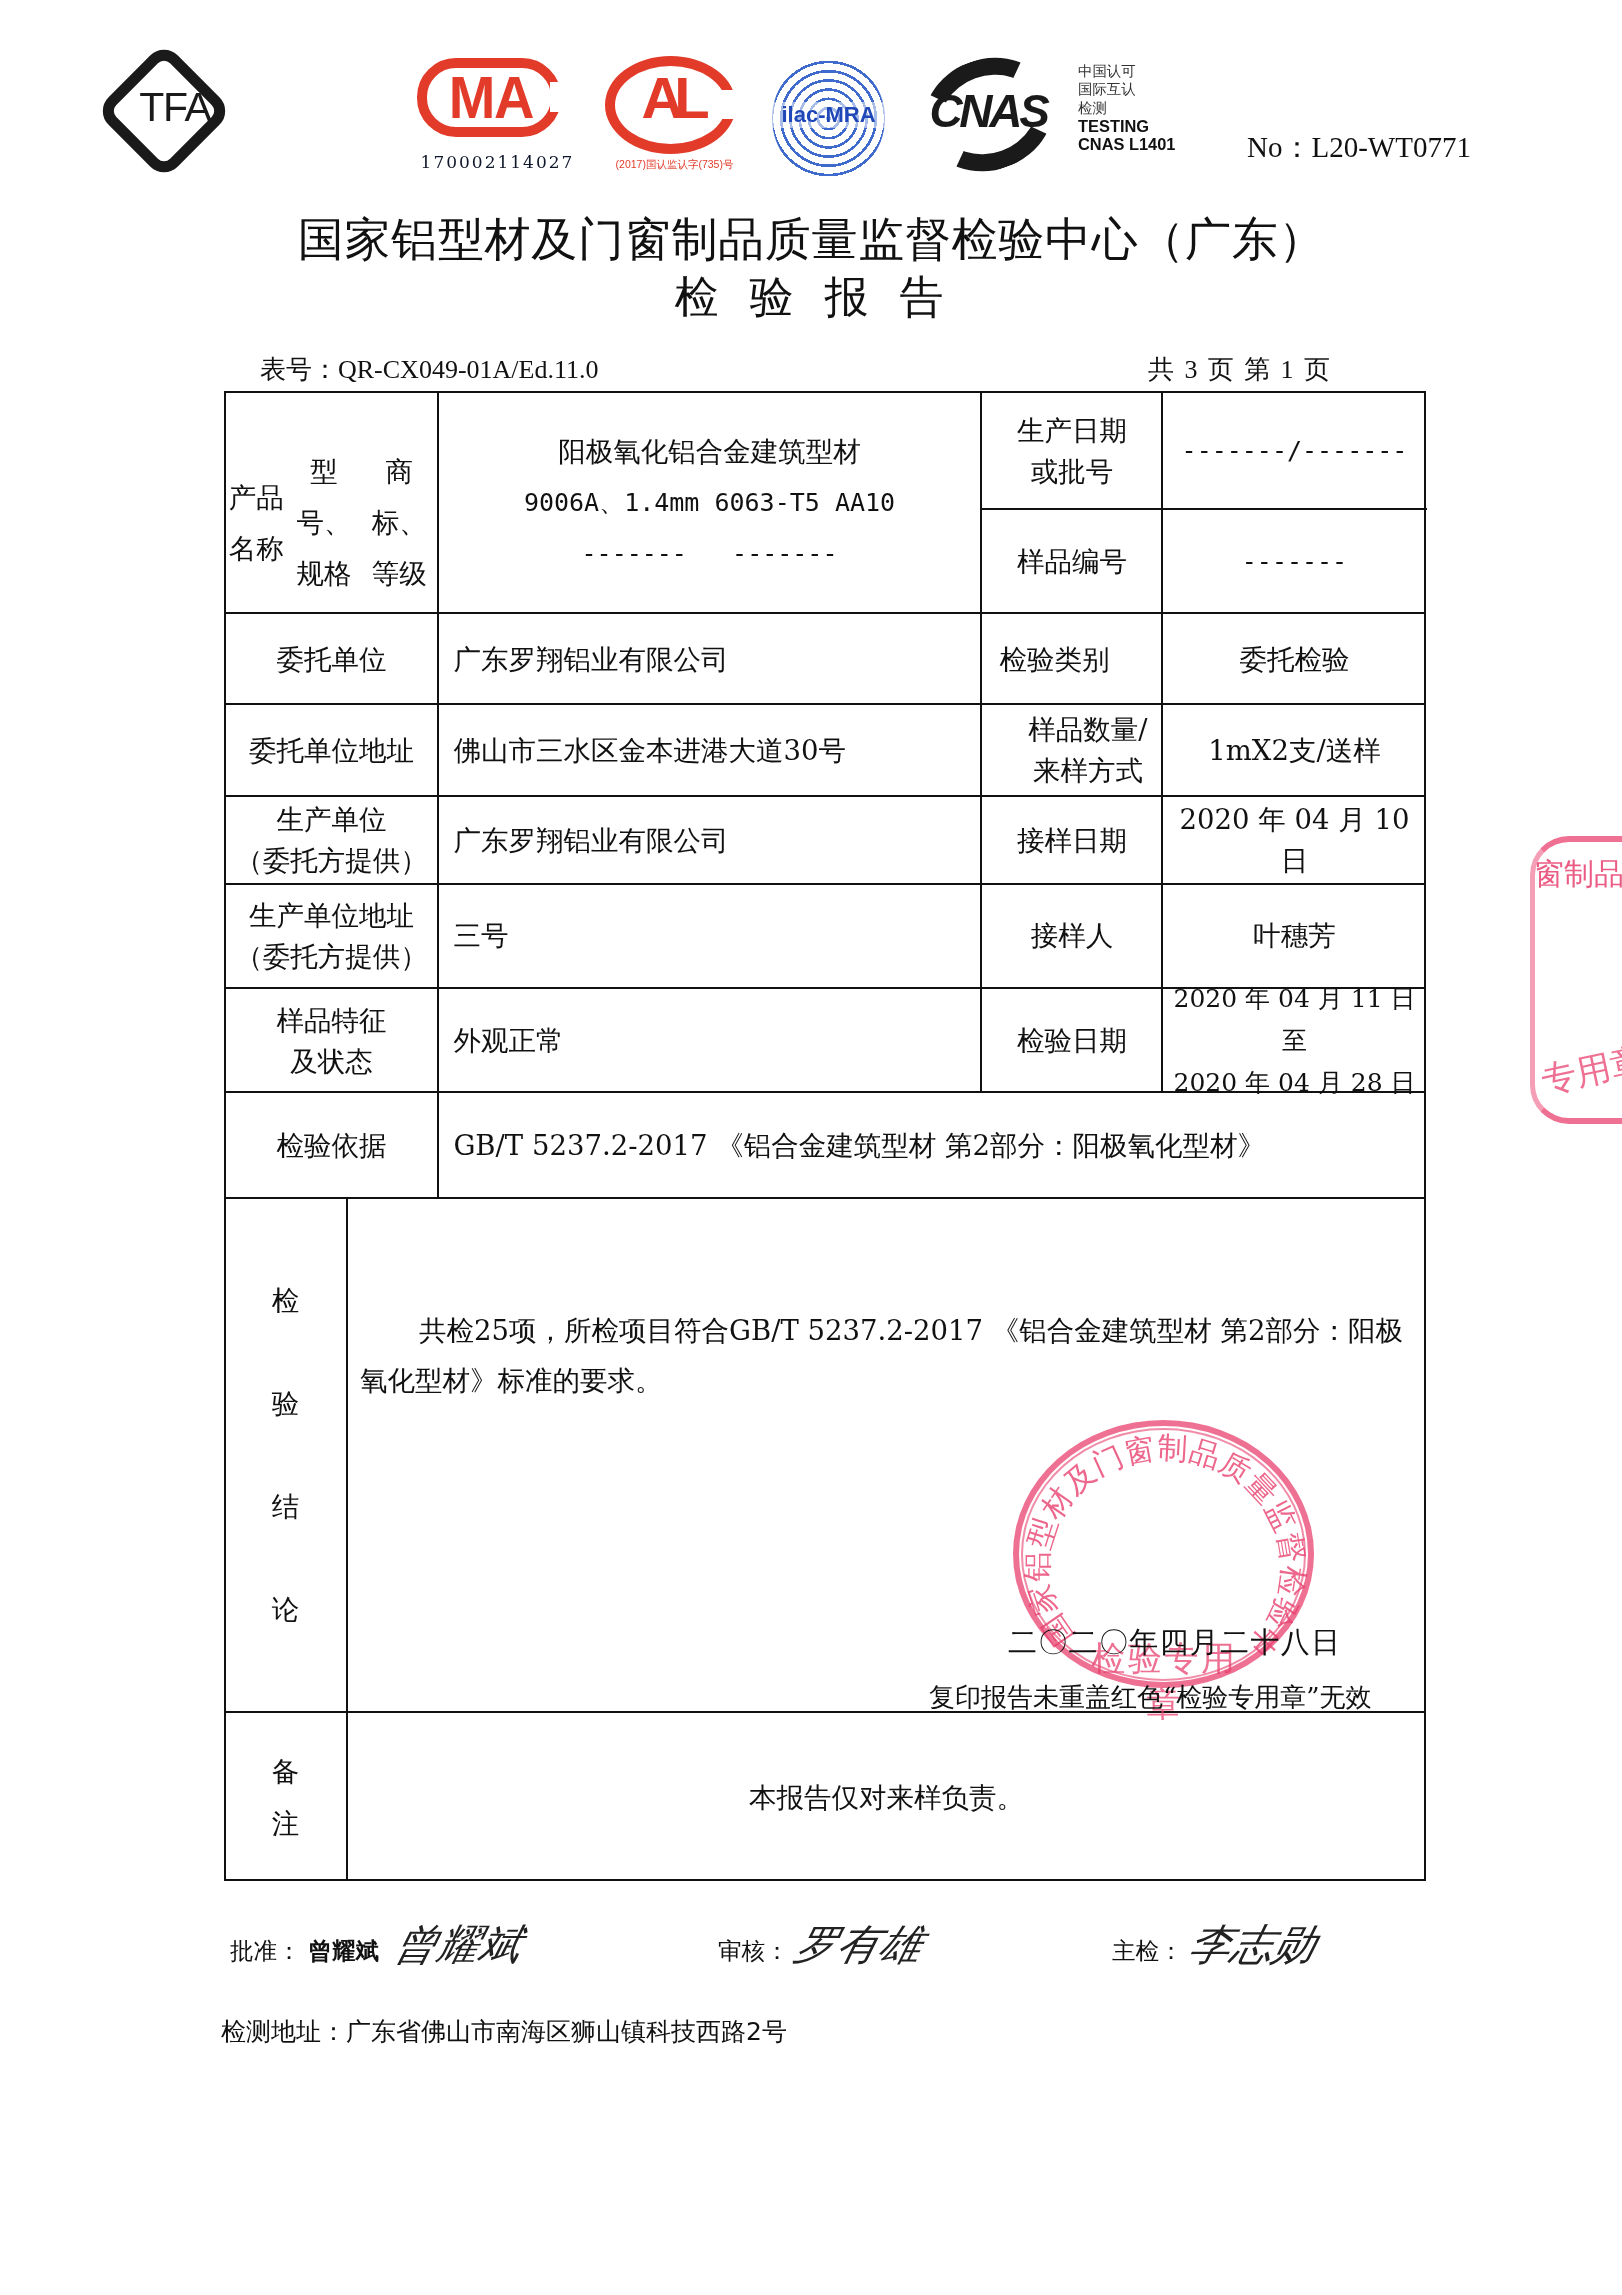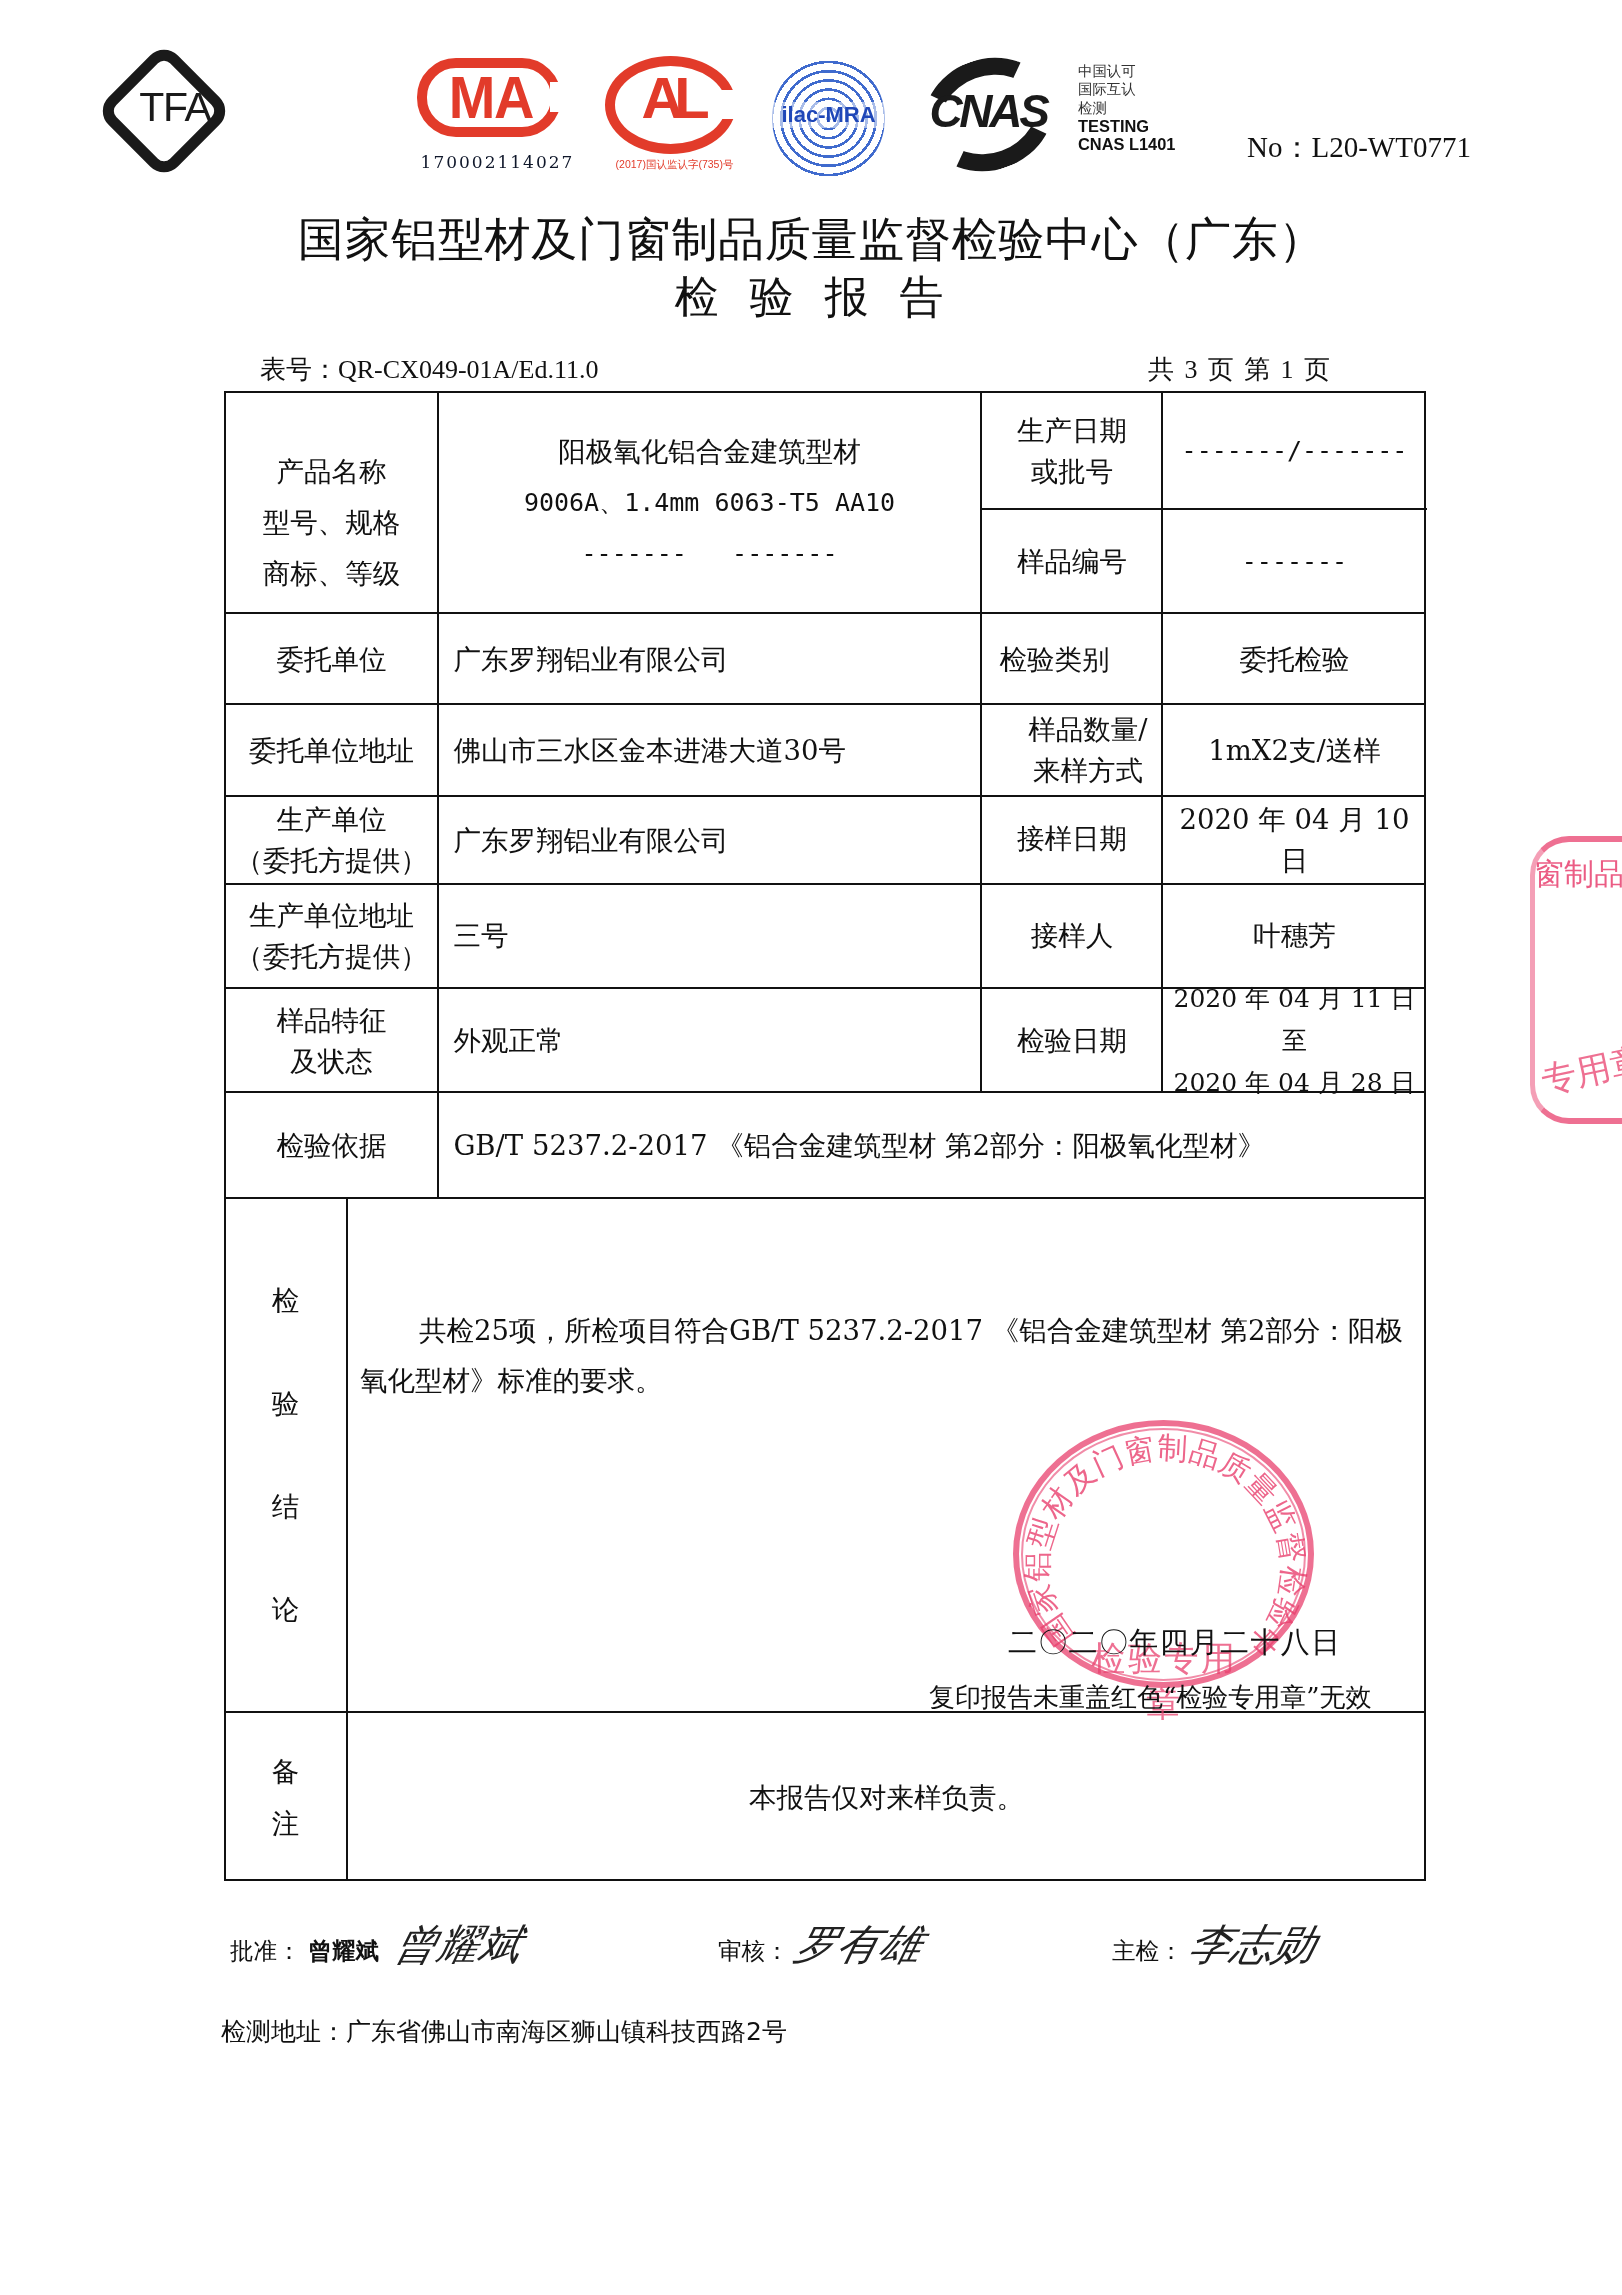--- a/index.html
+++ b/index.html
@@ -139,21 +139,21 @@
 <div class="hl" style="left:224px; top:987px; width:1202px;"></div>
 <div class="hl" style="left:224px; top:1091px; width:1202px;"></div>
 <div class="hl" style="left:224px; top:1197px; width:1202px;"></div>
 <div class="hl" style="left:224px; top:1711px; width:1202px;"></div>
 
 <div class="vl" style="left:437px; top:391px; height:806px;"></div>
 <div class="vl" style="left:980px; top:391px; height:702px;"></div>
 <div class="vl" style="left:1161px; top:391px; height:702px;"></div>
 <div class="vl" style="left:346px; top:1197px; height:684px;"></div>
 
-<div class="cell" style="left:226px; top:393px; width:211px; height:259px; flex-direction:column; line-height:51px;">
+<div class="cell" style="left:226px; top:393px; width:211px; height:259px; line-height:51px;">
   <span>产品名称</span>
   <span>型号、规格</span>
   <span>商标、等级</span>
 </div>
 <div class="cell" style="left:439px; top:393px; width:541px; height:219px; flex-direction:column; line-height:51px;">
   <span>阳极氧化铝合金建筑型材</span>
   <span class="mono">9006A、1.4mm 6063-T5 AA10</span>
   <span class="mono" style="white-space:pre;">-------   -------</span>
 </div>
 <div class="cell" style="left:982px; top:393px; width:180px; height:115px; flex-direction:column;">
@@ -175,21 +175,21 @@
   <span>样品数量/</span>
   <span>来样方式</span>
 </div>
 <div class="cell" style="left:1163px; top:705px; width:263px; height:90px;">1mX2支/送样</div>
 
 <div class="cell" style="left:226px; top:797px; width:211px; height:86px; flex-direction:column;">
   <span>生产单位</span>
   <span>（委托方提供）</span>
 </div>
 <div class="cell left" style="left:439px; top:797px; width:541px; height:86px;">广东罗翔铝业有限公司</div>
-<div class="cell" style="left:982px; top:797px; width:180px; height:86px;font-family:Liberation Mono, monospace;">接样日期</div>
+<div class="cell" style="left:982px; top:797px; width:180px; height:86px;">接样日期</div>
 <div class="cell" style="left:1163px; top:797px; width:263px; height:86px;">2020 年 04 月 10 日</div>
 
 <div class="cell" style="left:226px; top:885px; width:211px; height:101px; flex-direction:column;">
   <span>生产单位地址</span>
   <span>（委托方提供）</span>
 </div>
 <div class="cell left" style="left:439px; top:885px; width:541px; height:101px; flex-direction:column; align-items:flex-start; justify-content:center;">
   <span>三号</span>
 </div>
 <div class="cell" style="left:982px; top:885px; width:180px; height:101px;">接样人</div>

